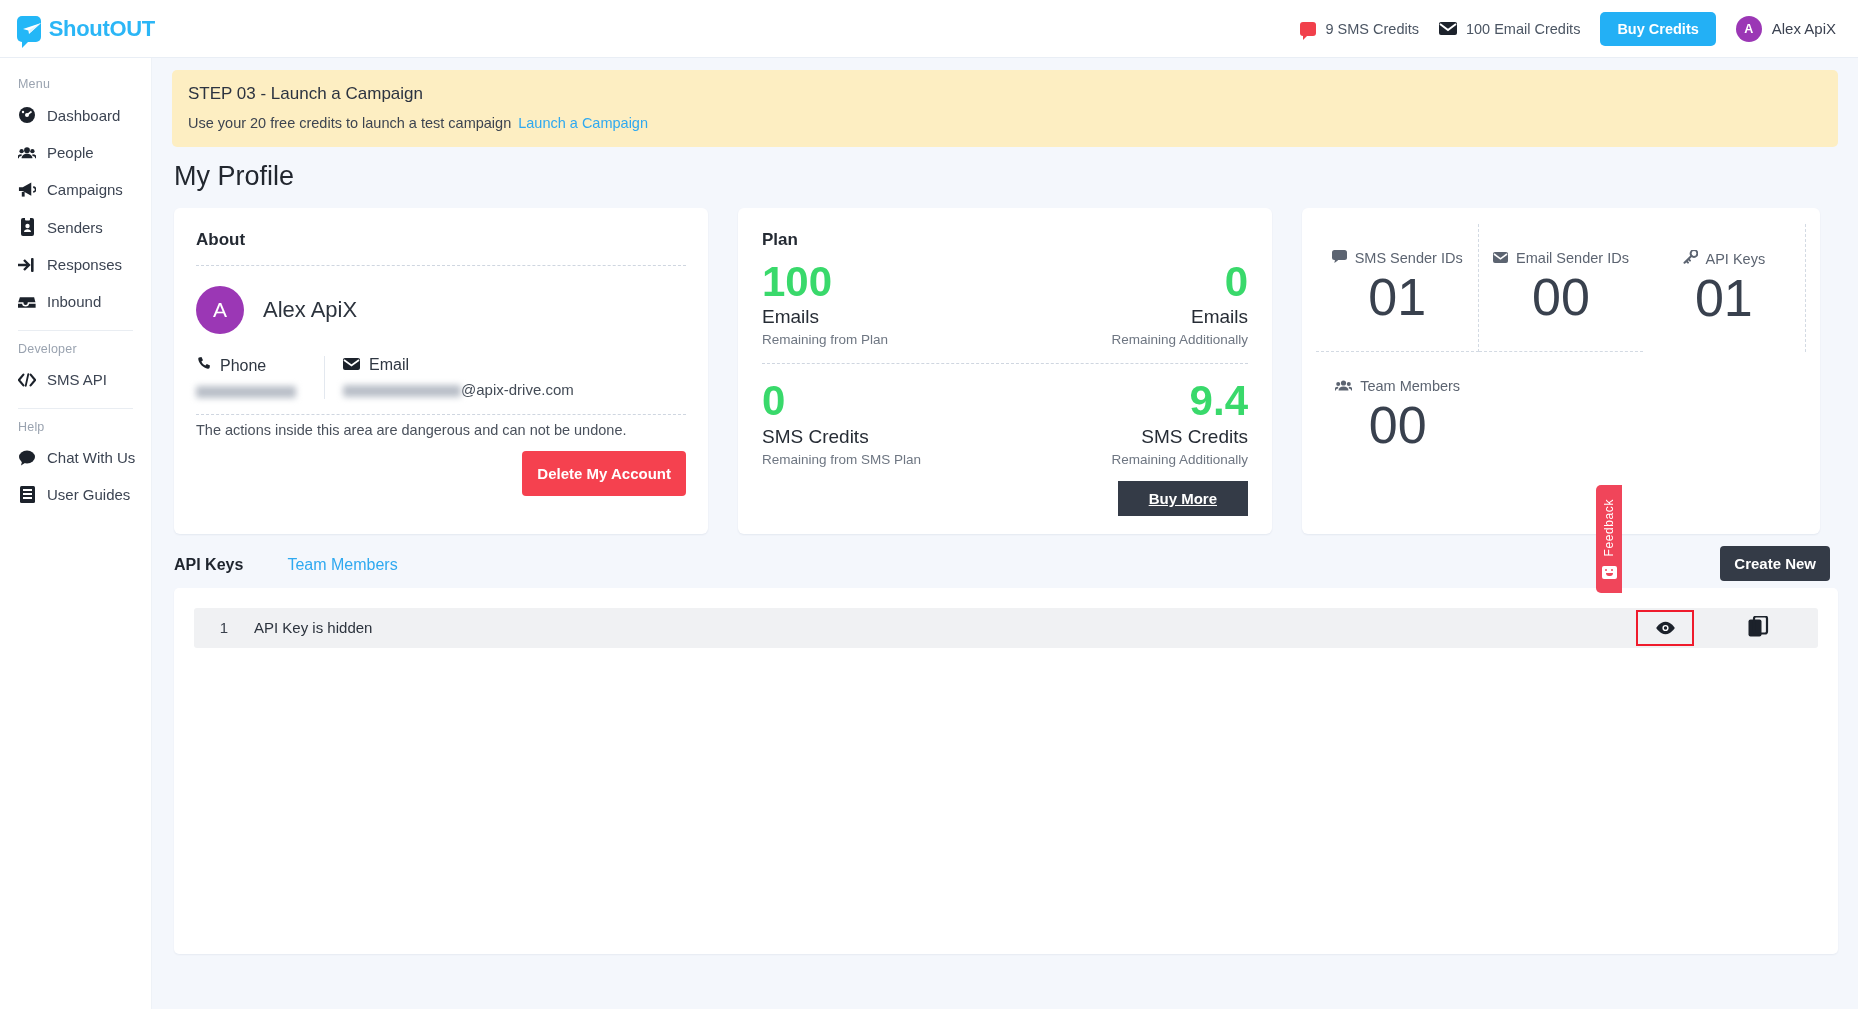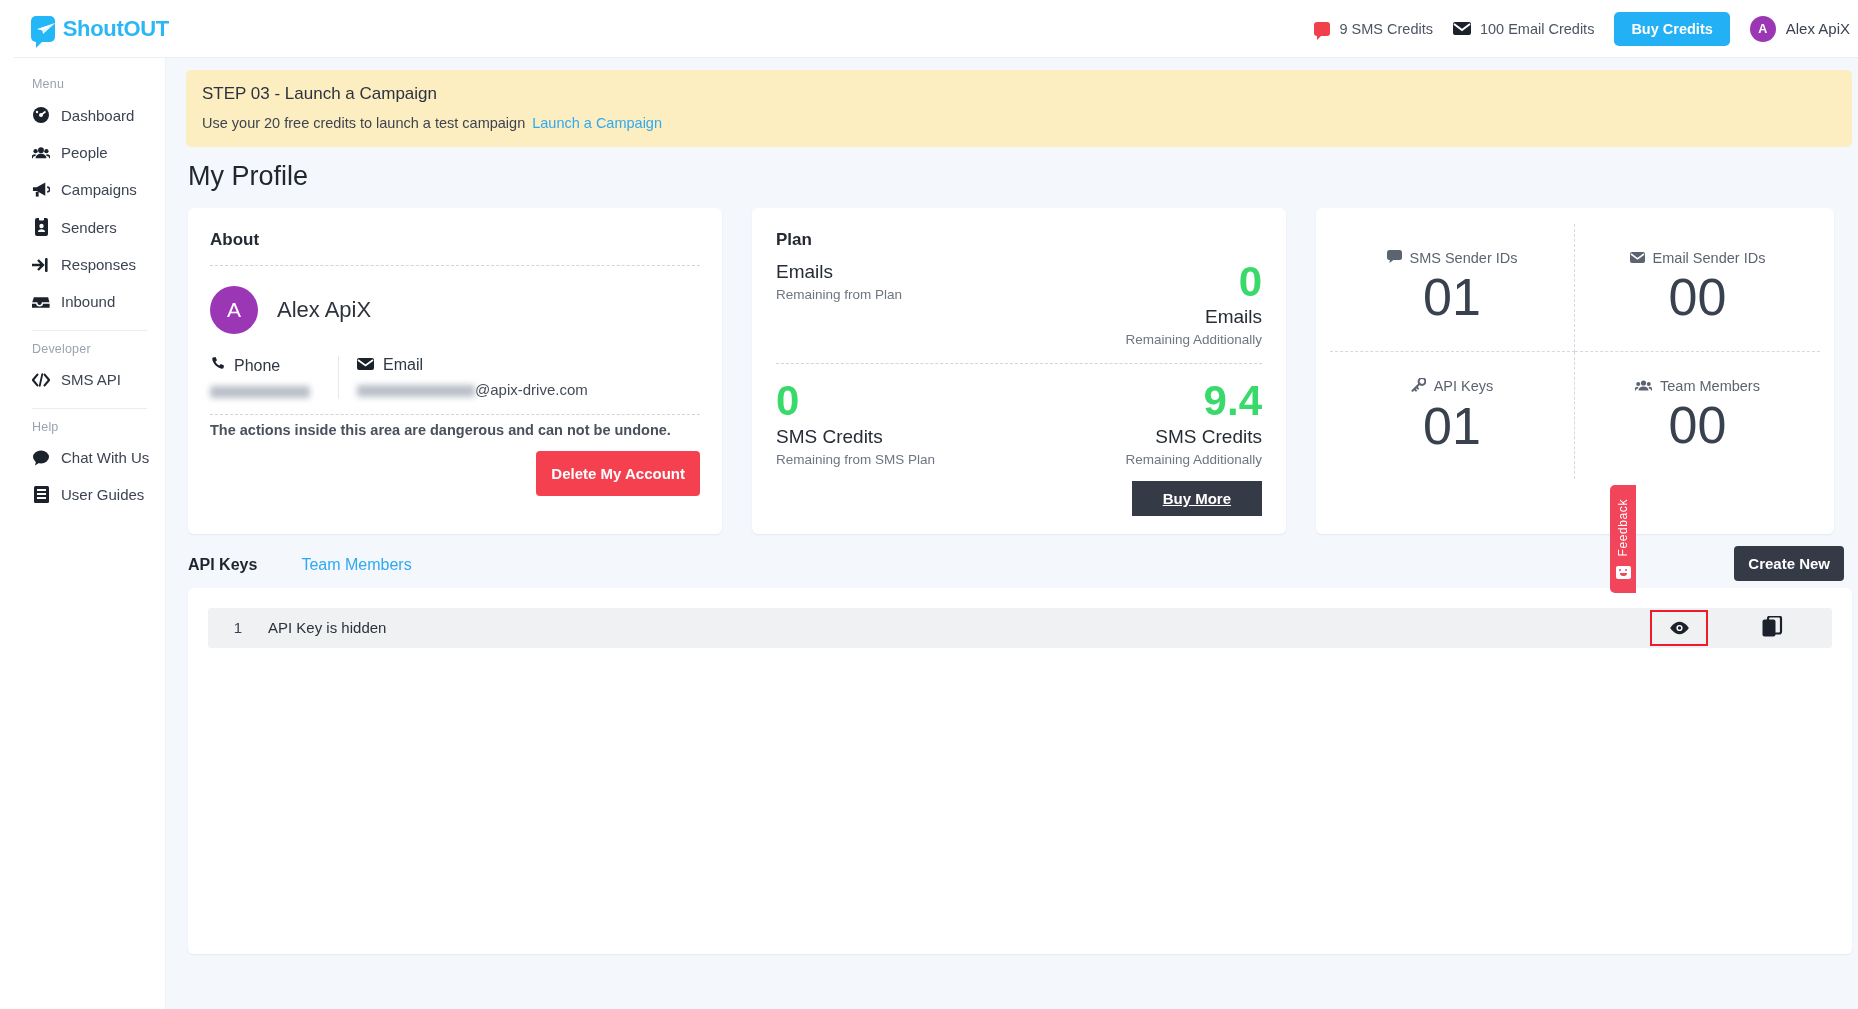--- a/index.html
+++ b/index.html
@@ -2,21 +2,21 @@
 <html><head>
 <meta charset="utf-8">
 <style>
   * { box-sizing: border-box; margin: 0; padding: 0; }
   html, body {
     width: 1858px; height: 1009px;
     font-family: "Liberation Sans", sans-serif;
     background: #ffffff;
     overflow: hidden;
   }
-  #app { position: relative; width: 1622px; height: 1009px; background:#22c55e;margin-left:14px; }
+  #app { position: relative; width: 1622px; height: 1009px; background:#22c55e; }
 
   
   .topbar {
     position: absolute; top:0; left:0; width:1858px; height:58px;
     background:#ffffff; display:flex; align-items:center;
     border-bottom:1px solid #e9eef5; z-index:5;
   }
   .logo-wrap { display:flex; align-items:center; gap:8px; padding-left:17px; width:155px; }
   .logo-mark { width:30px; height:26px; position:relative; }
   .logo-bubble {
@@ -95,21 +95,21 @@
   .contact-col{flex:0 0 auto;}
   .contact-col.phone{width:128px;}
   .contact-col.email{padding-left:18px;border-left:1px solid #e3e8ef;}
   .contact-label{display:flex;align-items:center;gap:9px;font-size:16px;color:#2f3742;}
   .contact-value{font-size:15px;color:#434b56;margin-top:7px;}
   .redacted{
     display:inline-block;background:#b9bfc8;border-radius:2px;height:12px;
     filter: blur(3.2px); vertical-align:middle;
   }
   .danger-title{color:#f5414f;font-size:16.5px;font-weight:bold;margin-top:18px;}
-  .danger-text{font-size:14.5px;color:#4a515c;margin-top:7px;font-weight:bold;}
+  .danger-text{font-size:14.5px;color:#4a515c;margin-top:7px;}
   .danger-btn-wrap{display:flex;justify-content:flex-end;margin-top:13px;}
   .btn-danger{
     background:#f5414f;color:#fff;border:none;border-radius:4px;
     padding:14px 15px;font-size:15px;font-weight:bold;cursor:pointer;
     font-family:"Liberation Sans",sans-serif;
   }
 
   
   .plan-grid{display:flex;margin-top:9px;}
   .plan-cell{flex:1;}
@@ -120,21 +120,21 @@
   .plan-dash{border-top:1px dashed #cfd6e0;margin:16px 0 14px 0;}
   .buy-more-wrap{display:flex;justify-content:flex-end;margin-top:14px;}
   .btn-dark{
     background:#343b47;color:#fff;border:none;border-radius:0;
     padding:9px 31px;font-size:15px;font-weight:bold;cursor:pointer;
     font-family:"Liberation Sans",sans-serif;
     text-decoration:underline;
   }
 
   
-  .stats-grid{display:grid;grid-template-columns:1fr 1fr;grid-template-rows:1fr 1fr;}
+  .stats-grid{display:grid;grid-template-columns:1fr 1fr 1fr;grid-template-rows:1fr 1fr;}
   .stat-cell{padding:26px 8px 26px 8px;text-align:center;}
   .stat-cell.c0{border-right:1px dashed #d3dae3;border-bottom:1px dashed #d3dae3;}
   .stat-cell.c1{border-bottom:1px dashed #d3dae3;}
   .stat-cell.c2{border-right:1px dashed #d3dae3;}
   .stat-label{display:flex;align-items:center;justify-content:center;gap:8px;font-size:14.5px;color:#5c6471;}
   .stat-num{font-size:52px;color:#39414e;line-height:1.05;margin-top:4px;font-weight:normal;}
 
   
   .tabs-row{display:flex;align-items:center;padding:22px 20px 0 22px;position:relative;}
   .tab{font-size:16px;cursor:pointer;}
@@ -392,20 +392,21 @@
         <div class="danger-btn-wrap">
           <button class="btn-danger">Delete My Account</button>
         </div>
       </div>
 
       <div class="card card-plan">
         <div class="card-head">Plan</div>
 
         <div class="plan-grid">
           <div class="plan-cell">
+            <div class="plan-num">100</div>
             <div class="plan-unit">Emails</div>
             <div class="plan-sub">Remaining from Plan</div>
           </div>
           <div class="plan-cell right">
             <div class="plan-num">0</div>
             <div class="plan-unit">Emails</div>
             <div class="plan-sub">Remaining Additionally</div>
           </div>
         </div>
 

